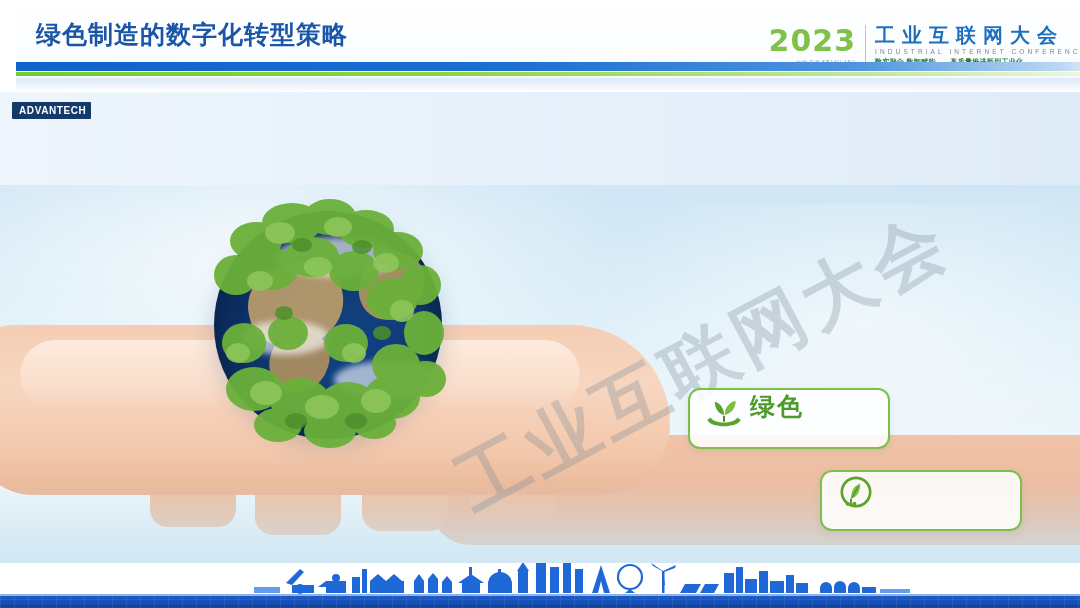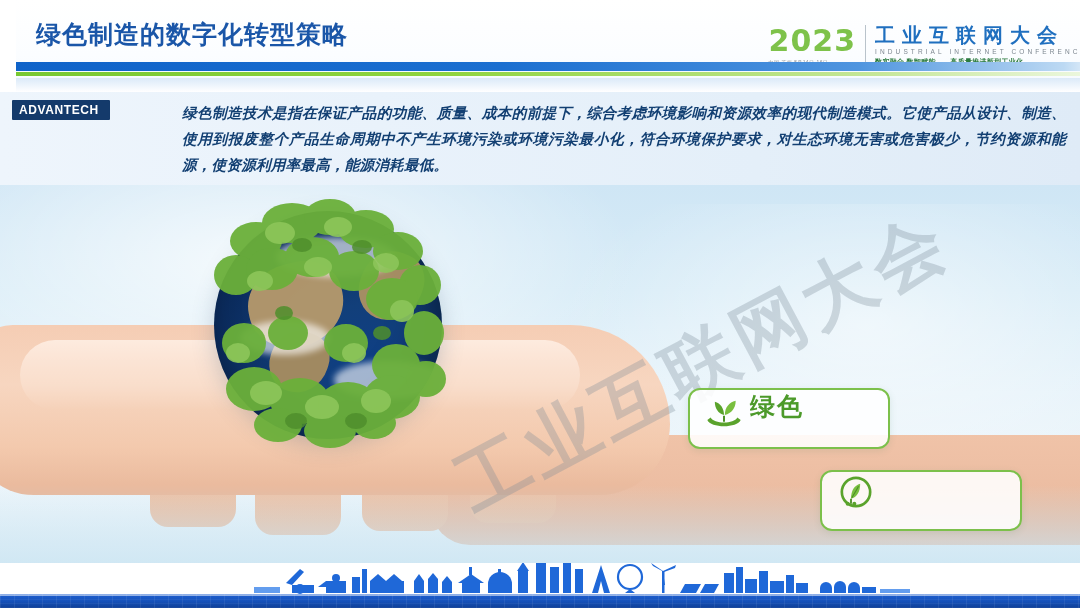--- a/index.html
+++ b/index.html
@@ -16,37 +16,37 @@
     color:#1a56a8;letter-spacing:1px;white-space:nowrap;}
   .bar-blue{position:absolute;left:0;top:62px;width:1080px;height:9px;
     background:linear-gradient(to right,#0f63c9 0%,#1b6fd0 45%,#4f95df 78%,#bcd9f3 97%,#eaf3fb 100%);}
   .bar-green{position:absolute;left:0;top:72px;width:1080px;height:4px;
     background:linear-gradient(to right,#78c832 0%,#8fd43f 40%,#c6e79a 80%,#eef8e2 100%);}
   .bar-fade{position:absolute;left:0;top:78px;width:1080px;height:14px;
     background:linear-gradient(to bottom,#dbeaf8,#ffffff);}
 
   
   .conf-logo{position:absolute;right:8px;top:24px;display:flex;align-items:center;}
-  .conf-left{text-align:left;padding-right:9px;}
+  .conf-left{text-align:right;padding-right:9px;}
   .conf-year{font-size:30px;font-weight:700;color:#7ec24a;letter-spacing:1px;line-height:30px;
     font-family:"DejaVu Sans",sans-serif;}
   .conf-date{font-size:5px;color:#8a8f94;letter-spacing:.4px;margin-top:3px;
     transform:scaleY(.95);white-space:nowrap;}
   .conf-div{width:1px;height:42px;background:#b9c3cb;}
   .conf-right{padding-left:9px;}
   .conf-cn{font-size:20px;font-weight:700;color:#1f6fbf;letter-spacing:7px;line-height:22px;white-space:nowrap;}
   .conf-en{font-size:6.5px;color:#7d8790;letter-spacing:3.1px;white-space:nowrap;margin-top:2px;}
   .conf-sub{font-size:7px;color:#2a7a3e;letter-spacing:.3px;white-space:nowrap;margin-top:2px;font-weight:700;}
 
   
   .intro{position:absolute;left:0;top:92px;width:1080px;height:93px;
     background:linear-gradient(to right,#eef5fc 0%,#e9f2fb 35%,#e4eff9 70%,#dfebf7 100%);}
   .logo-box{position:absolute;left:12px;top:8px;width:152px;}
-  .adv-badge{display:inline-block;background:#143a6b;color:#fff;font-size:12px;font-weight:700;
-    letter-spacing:.6px;padding:3px 11px 3px 7px;border-radius:1px;}
+  .adv-badge{display:inline-block;background:#143a6b;color:#fff;font-size:10px;font-weight:700;
+    letter-spacing:.6px;padding:3px 5px 3px 7px;border-radius:1px;}
   .wise{font-size:21px;font-weight:700;color:#123d72;letter-spacing:-.2px;margin-top:5px;}
   .intro-text{position:absolute;left:182px;top:8px;width:884px;font-size:14.6px;line-height:26px;
     color:#123f72;font-style:italic;font-weight:700;text-align:justify;letter-spacing:.2px;}
 
   
   .stage{position:absolute;left:0;top:185px;width:1080px;height:378px;overflow:hidden;
     background:linear-gradient(to bottom,#cfe6f5 0%,#d8ecf7 28%,#e7f3fa 55%,#eef6fb 75%,#e3f0f7 100%);}
   .sky-glow{position:absolute;left:-8%;top:-20%;width:70%;height:90%;
     background:radial-gradient(ellipse at 45% 45%,rgba(255,255,255,.75),rgba(255,255,255,0) 65%);}
   .sky-glow2{position:absolute;right:-5%;top:5%;width:55%;height:80%;
@@ -136,21 +136,20 @@
 
     <div class="bar-blue"></div>
     <div class="bar-green"></div>
     <div class="bar-fade"></div>
   </div>
 
   <div class="intro">
     <div class="logo-box">
       <div class="adv-badge">ADVANTECH</div>
     </div>
-    <div class="intro-text">绿色制造技术是指在保证产品的功能、质量、成本的前提下，综合考虑环境影响和资源效率的现代制造模式。它使产品从设计、制造、使用到报废整个产品生命周期中不产生环境污染或环境污染最小化，符合环境保护要求，对生态环境无害或危害极少，节约资源和能源，使资源利用率最高，能源消耗最低。</div>
   </div>
 
   <div class="stage">
     <div class="sky-glow"></div>
     <div class="sky-glow2"></div>
 
     <div class="wrist"></div>
     <div class="finger f1"></div>
     <div class="finger f2"></div>
     <div class="finger f3"></div>

